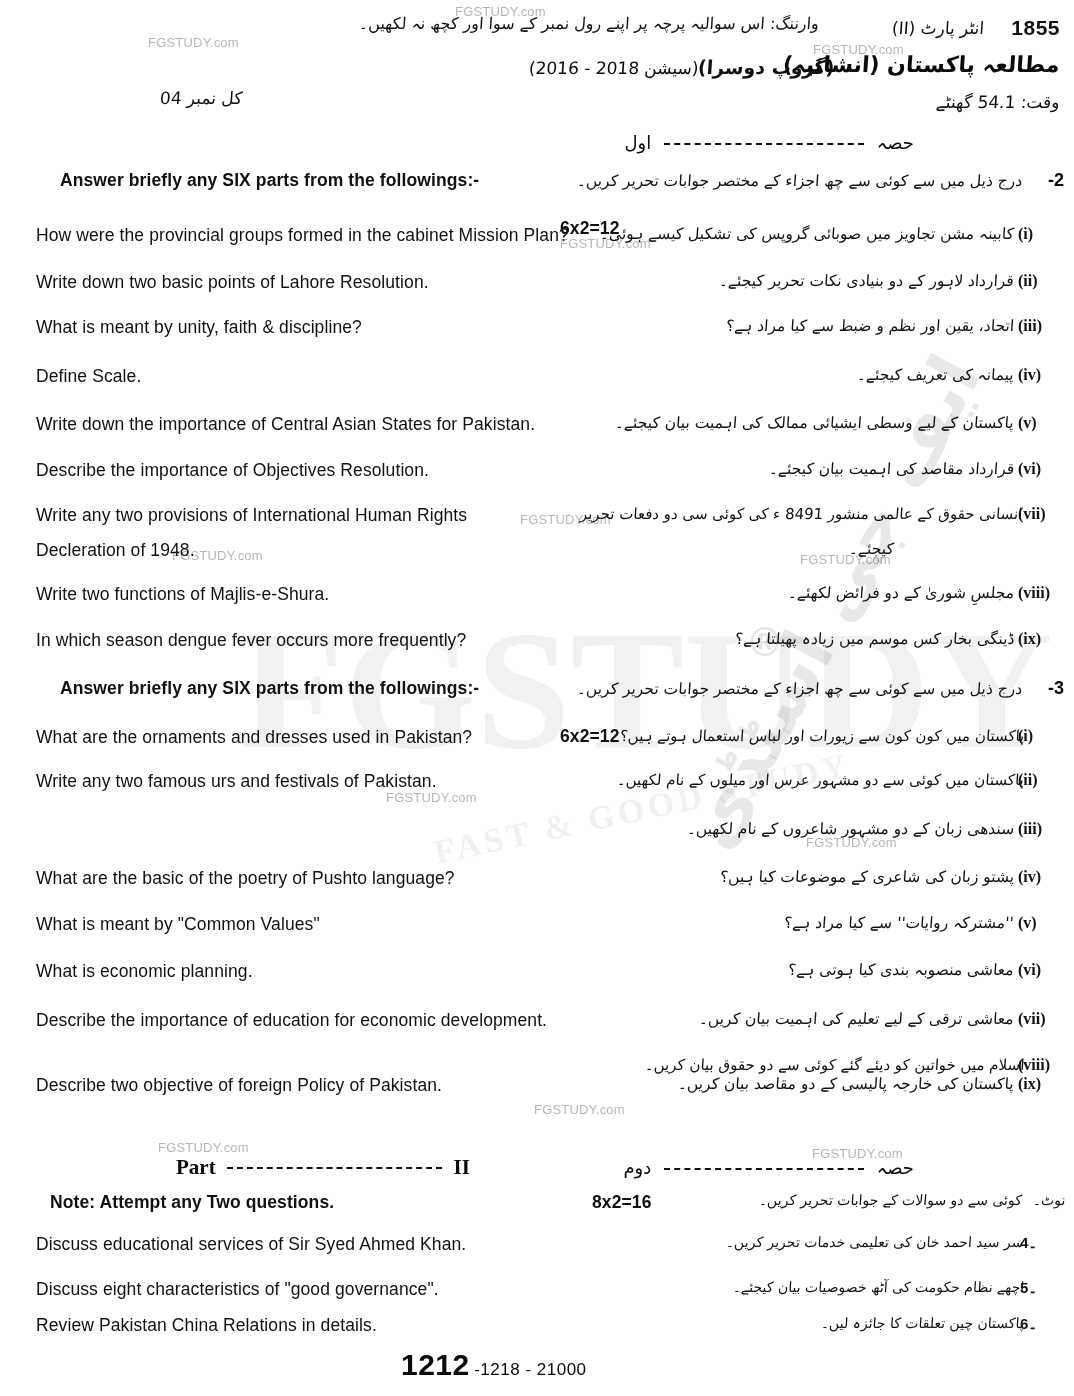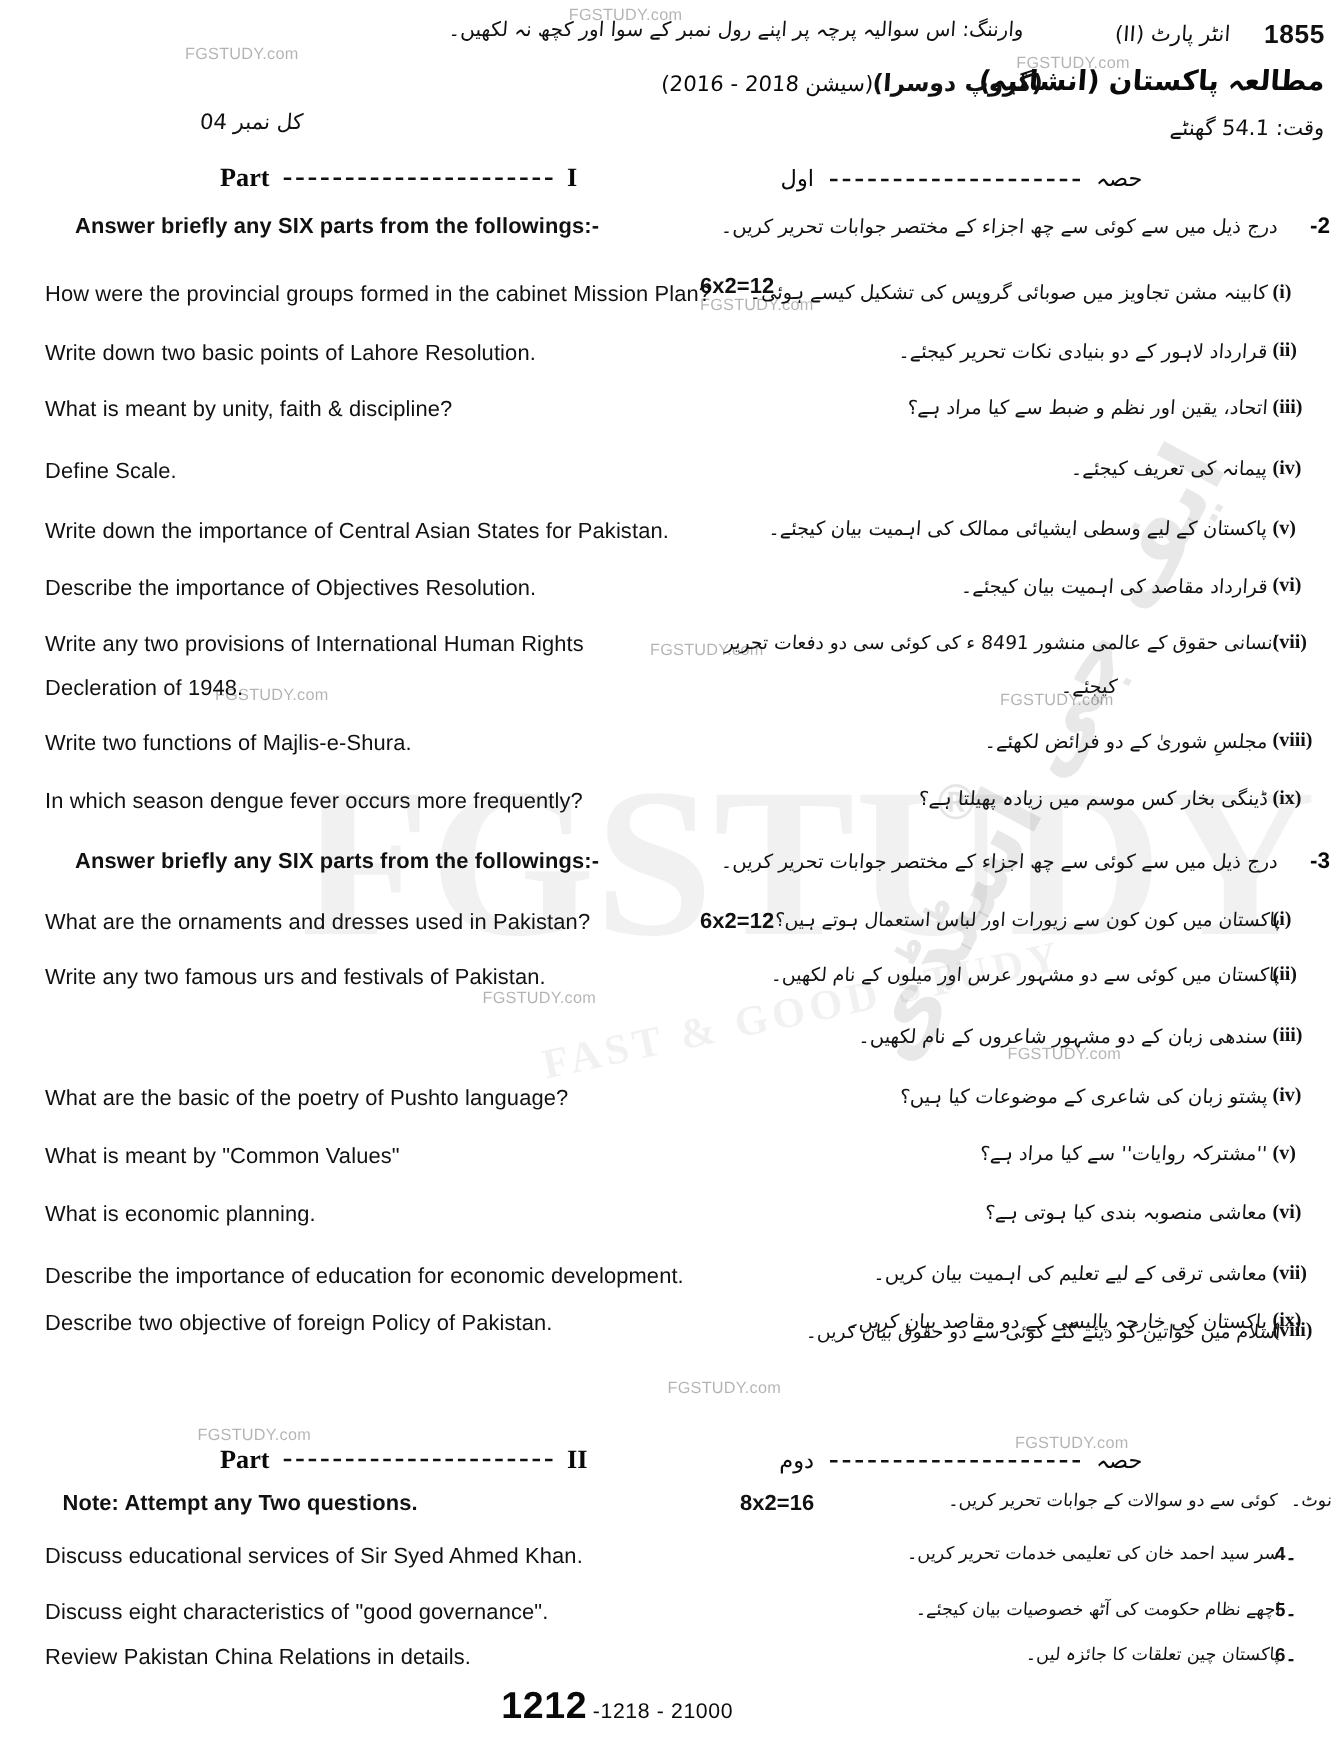--- a/index.html
+++ b/index.html
@@ -165,25 +165,20 @@
   <div class="abs" id="subject-main" style="right:14px; top:52px;">مطالعہ پاکستان  (انشائیہ)</div>
 
   <div class="abs ur" style="right:240px; top:56px; font-size:19px; font-weight:bold;">(گروپ دوسرا)</div>
 
   <div class="abs" style="right:375px; top:58px; font-family:'DejaVu Sans',sans-serif; direction:rtl; font-size:17px; transform:skewX(-4deg);">(سیشن 2018 - 2016)</div>
 
   <div class="abs ur" style="right:14px; top:92px; font-size:17px;">وقت: 1.45 گھنٹے</div>
 
   <div class="abs ur" style="left:160px; top:88px; font-size:17px;">کل نمبر 40</div>
 
-  <div class="abs" style="left:176px; top:130px;">
-    <span class="part-word">Part</span>
-    <span class="part-rule" style="width:215px;"></span>
-    <span class="part-num">I</span>
-  </div>
 
   <div class="abs" style="right:160px; top:132px; direction:rtl; font-family:'DejaVu Sans',sans-serif; font-size:18px;">
     <span>حصہ</span>
     <span class="ur-rule"></span>
     <span>اول</span>
   </div>
 
   <div class="qrow" style="top:170px;">
     <span class="sec-head-en en en-b">Answer briefly any  SIX  parts from the followings:-</span>
     <span class="sec-marks en en-b">6x2=12</span>
@@ -296,21 +291,21 @@
     <span class="q-en en">Describe the importance of education for economic development.</span>
     <span class="q-ur ur">معاشی ترقی کے لیے تعلیم کی اہمیت بیان کریں۔</span>
     <span class="q-rn rn">(vii)</span>
   </div>
 
   <div class="qrow" style="top:1056px;">
     <span class="q-ur ur" style="right:50px; font-size:15px;">اسلام میں خواتین کو دیئے گئے کوئی سے دو حقوق بیان کریں۔</span>
     <span class="q-rn rn">(viii)</span>
   </div>
 
-  <div class="qrow" style="top:1048px;">
+  <div class="qrow" style="top:1075px;">
     <span class="q-en en">Describe two objective of foreign Policy of Pakistan.</span>
     <span class="q-ur ur">پاکستان کی خارجہ پالیسی کے دو مقاصد بیان کریں۔</span>
     <span class="q-rn rn">(ix)</span>
   </div>
 
   <div class="abs" style="left:176px; top:1155px;">
     <span class="part-word">Part</span>
     <span class="part-rule" style="width:215px;"></span>
     <span class="part-num">II</span>
   </div>

